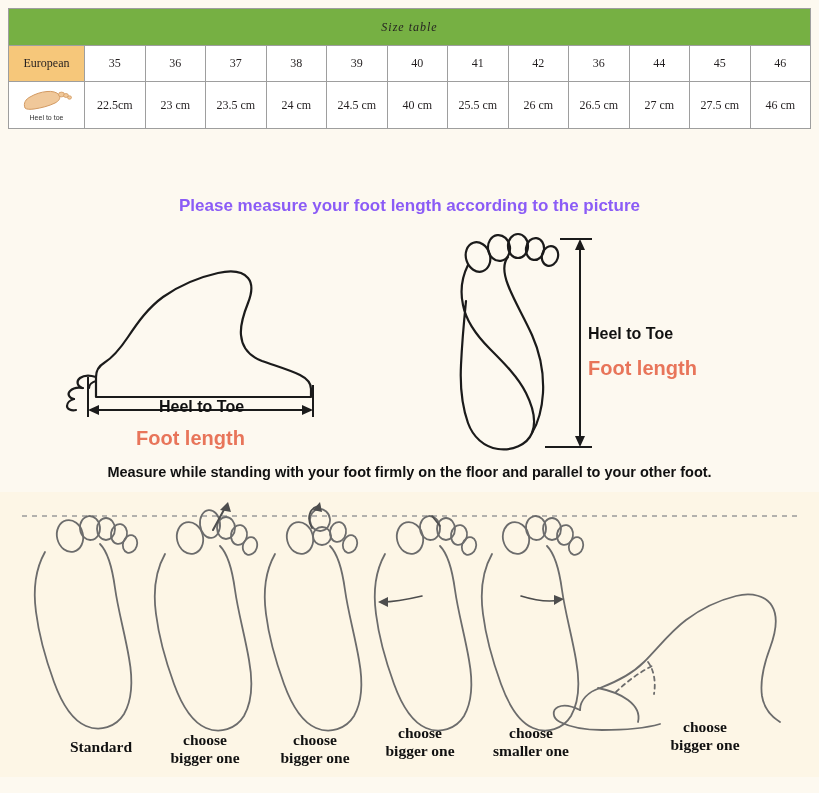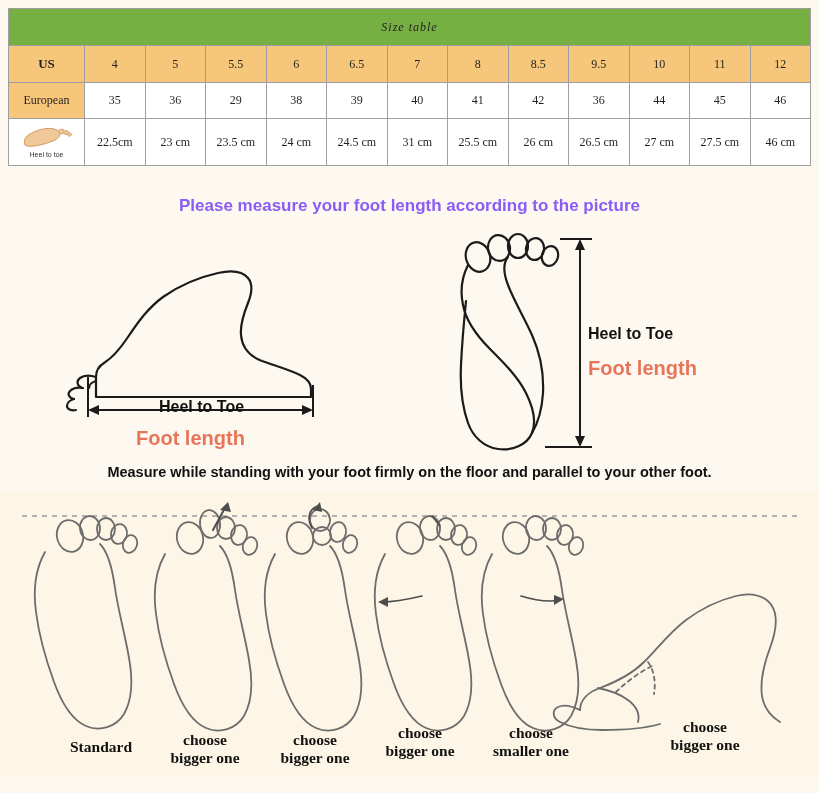--- a/index.html
+++ b/index.html
@@ -193,41 +193,26 @@
     <table class="size-table">
       <colgroup>
         <col style="width:76px">
         <col span="12">
       </colgroup>
       <tbody>
         <tr class="title-row">
           <td colspan="13">Size table</td>
         </tr>
 
-        <tr class="hdr-row">
-          <td class="lbl">US</td>
-          <td>4</td>
-          <td>5</td>
-          <td>5.5</td>
-          <td>6</td>
-          <td>6.5</td>
-          <td>7</td>
-          <td>8</td>
-          <td>8.5</td>
-          <td>9.5</td>
-          <td>10</td>
-          <td>11</td>
-          <td>12</td>
-        </tr>
 
         <tr class="euro-row">
           <td class="lbl">European</td>
           <td>35</td>
           <td>36</td>
-          <td>29</td>
+          <td>37</td>
           <td>38</td>
           <td>39</td>
           <td>40</td>
           <td>41</td>
           <td>42</td>
           <td>36</td>
           <td>44</td>
           <td>45</td>
           <td>46</td>
         </tr>
@@ -244,21 +229,21 @@
                 </svg>
               </span>
               <span class="cap">Heel to toe</span>
             </div>
           </td>
           <td>22.5cm</td>
           <td>23 cm</td>
           <td>23.5 cm</td>
           <td>24 cm</td>
           <td>24.5 cm</td>
-          <td>31 cm</td>
+          <td>40 cm</td>
           <td>25.5 cm</td>
           <td>26 cm</td>
           <td>26.5 cm</td>
           <td>27 cm</td>
           <td>27.5 cm</td>
           <td>46 cm</td>
         </tr>
       </tbody>
     </table>
   </div>

